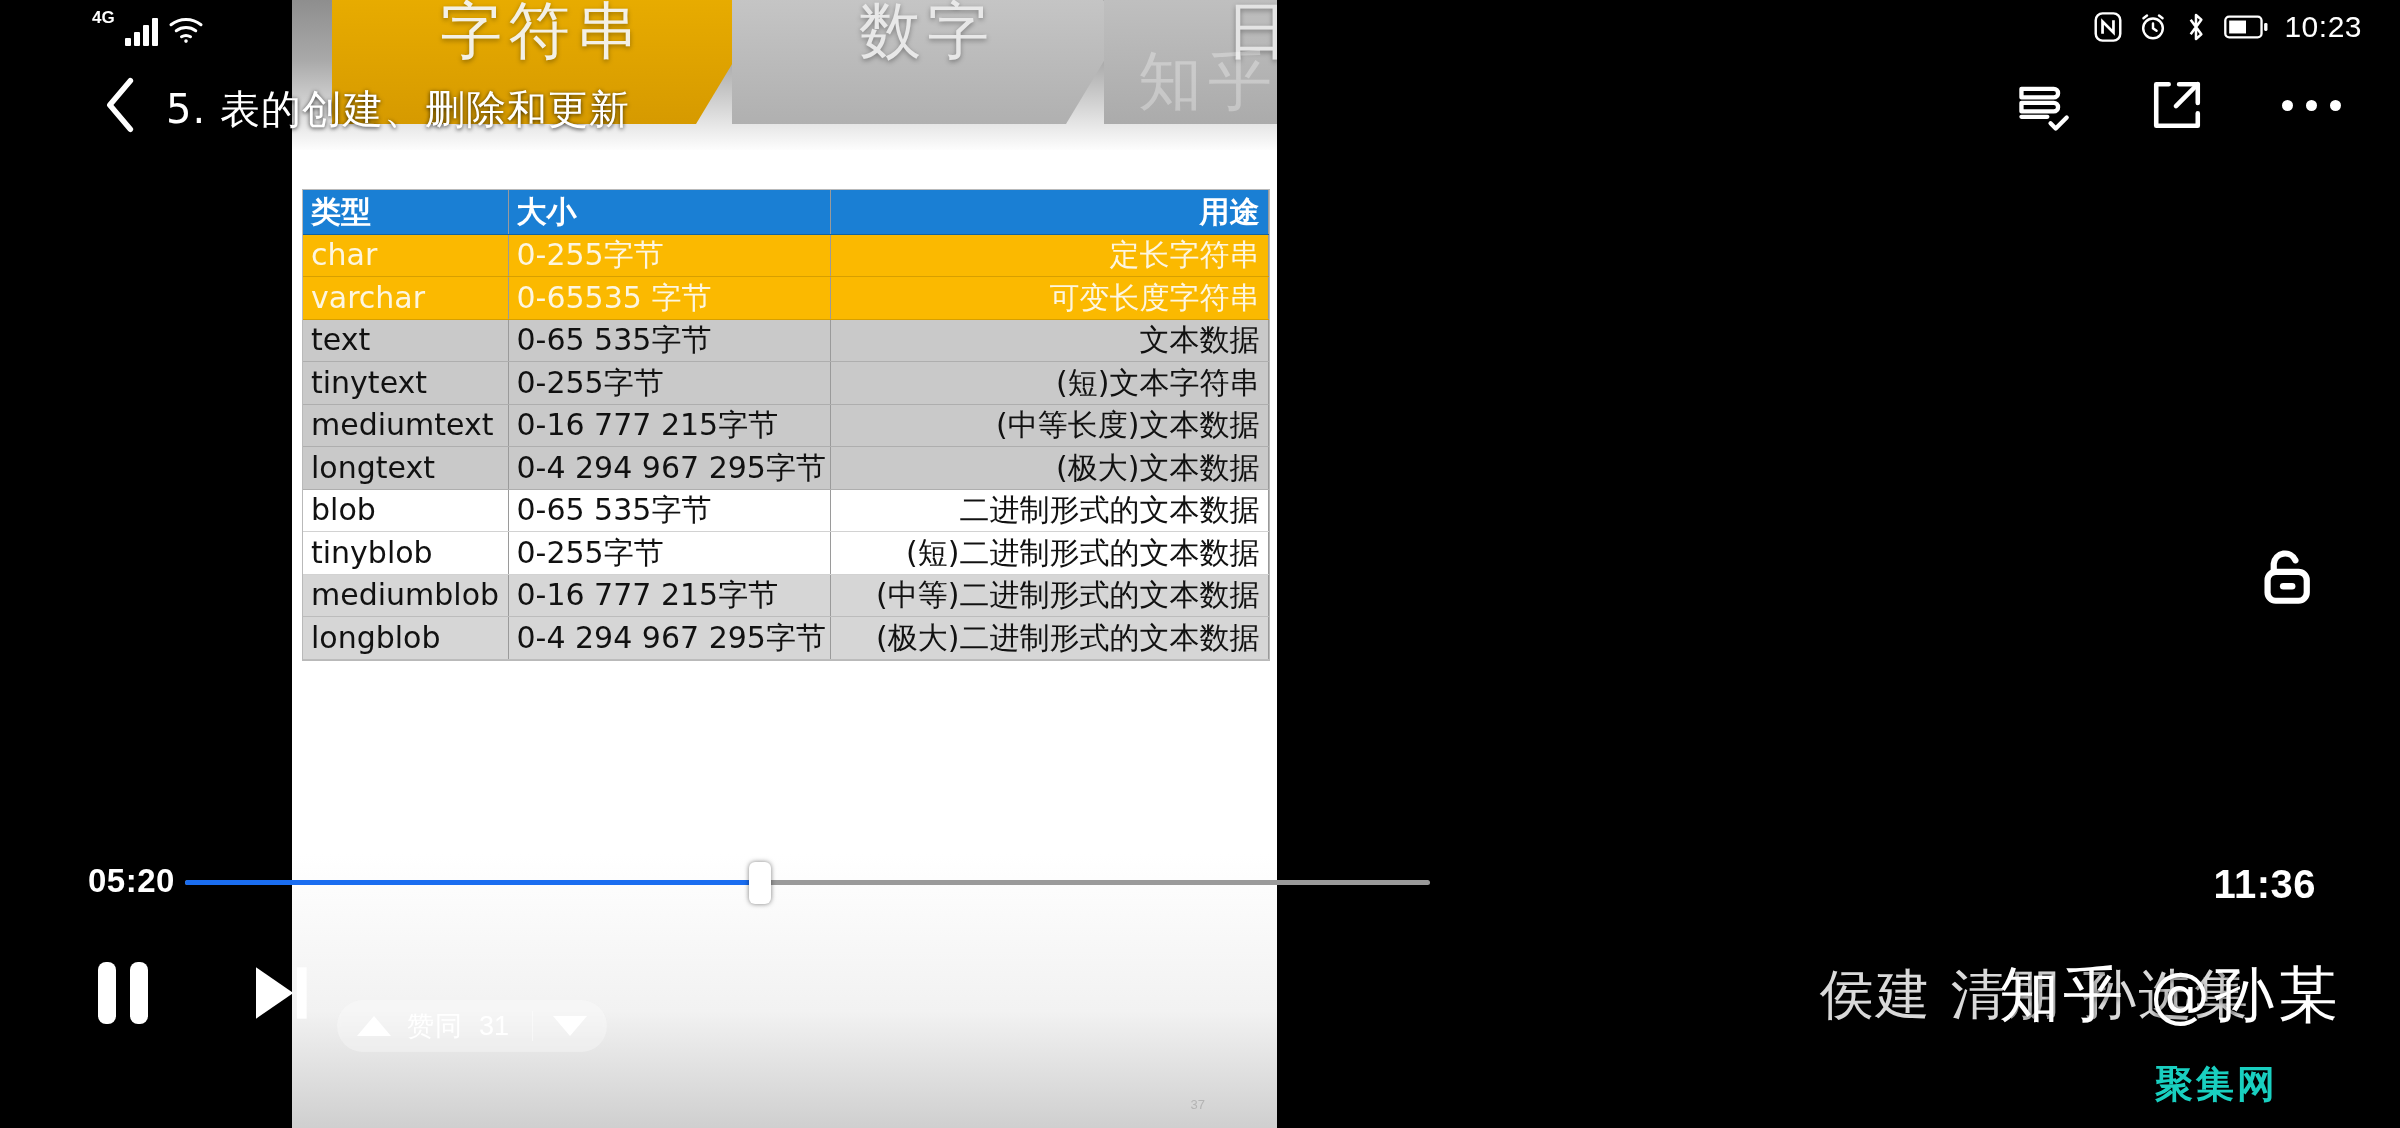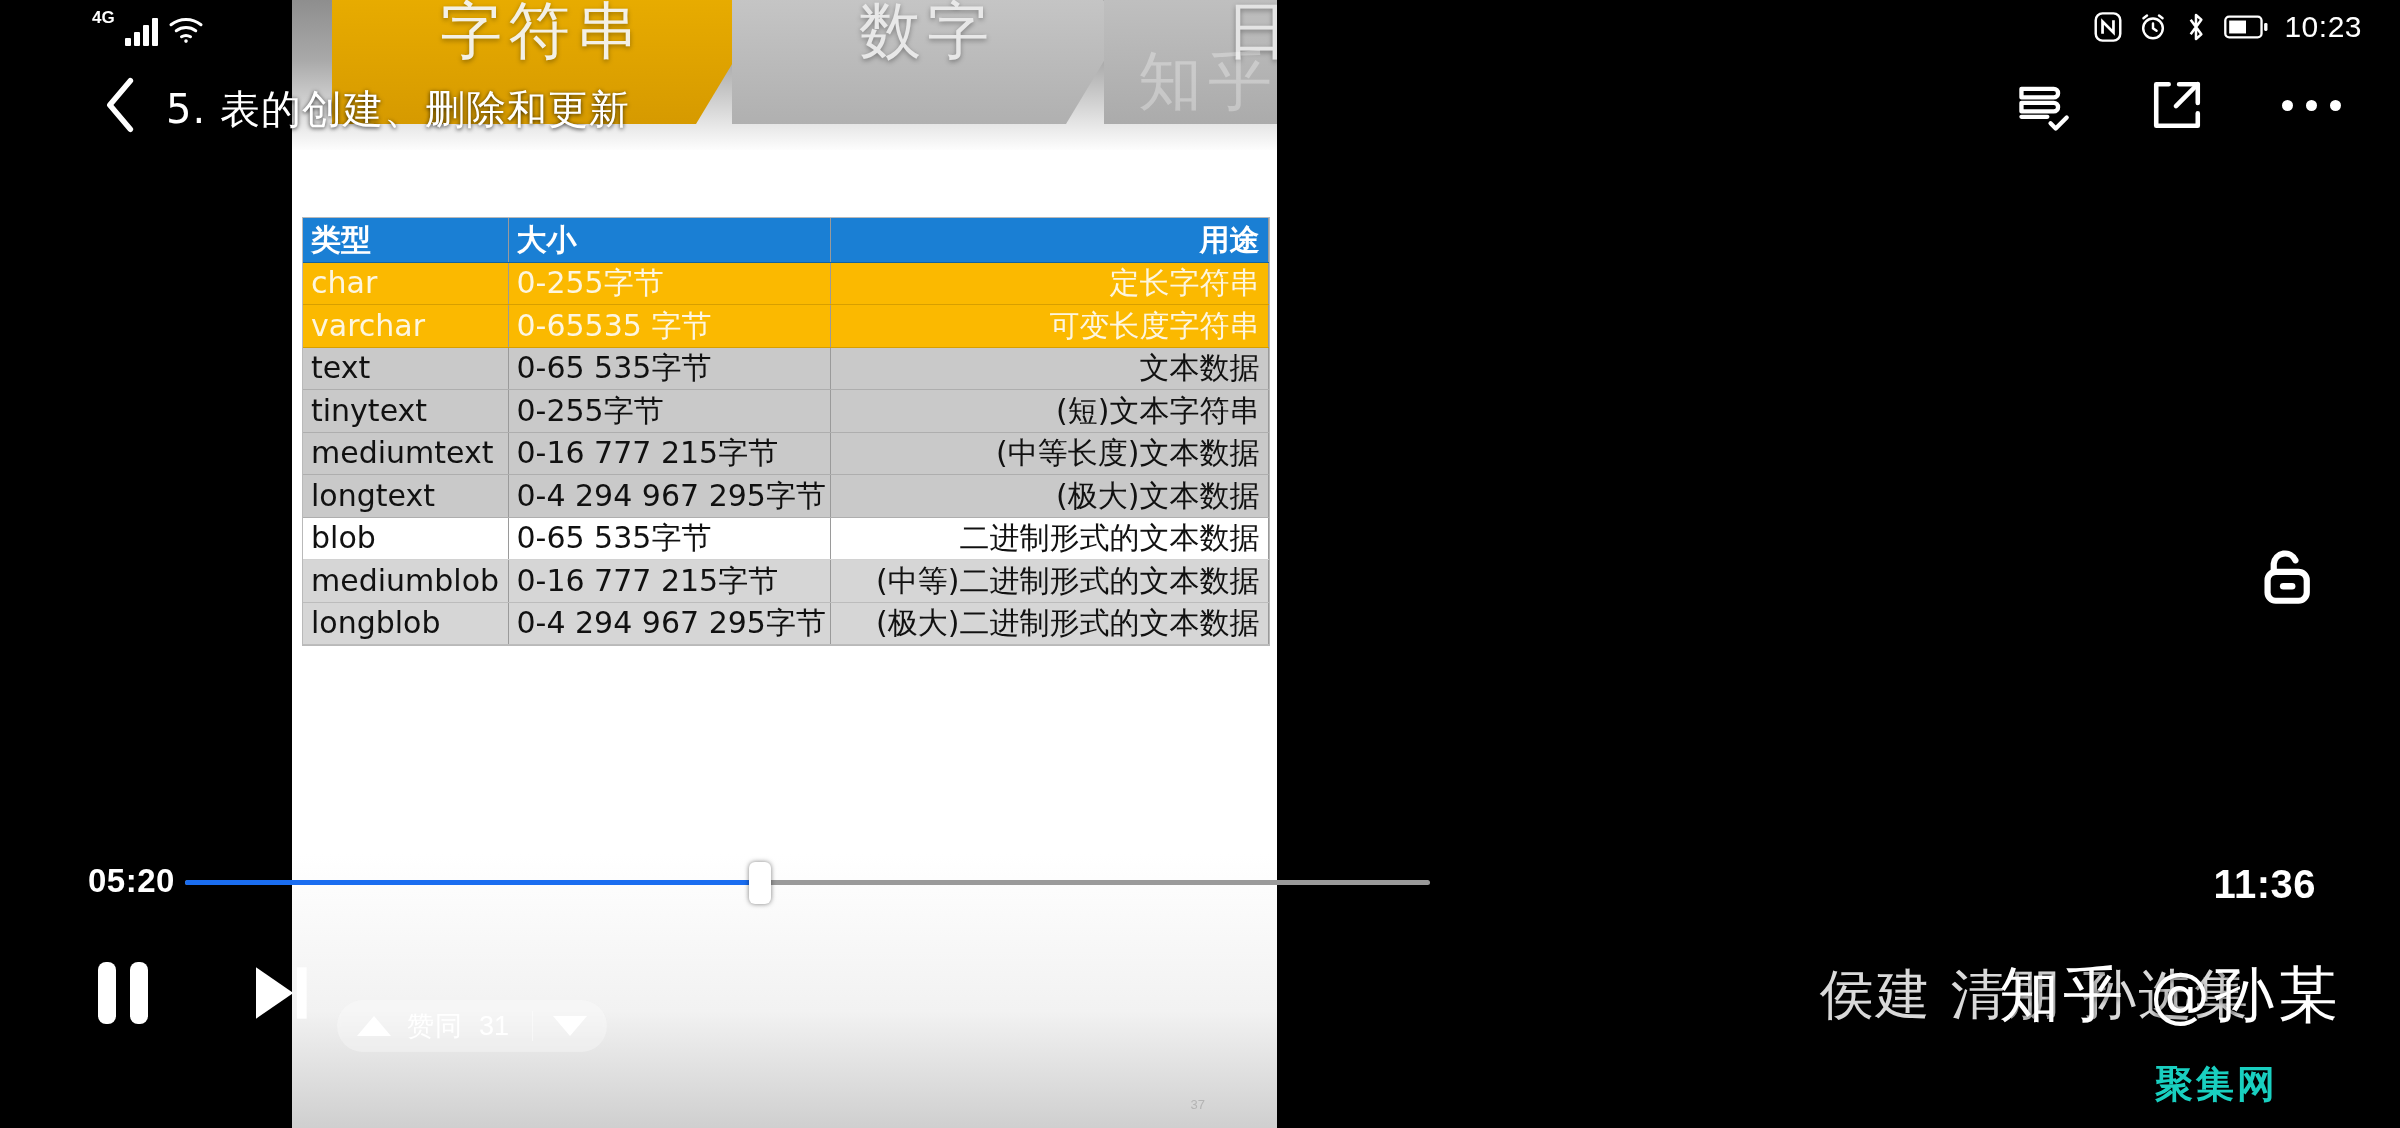--- a/index.html
+++ b/index.html
@@ -43,21 +43,20 @@
   .chev.c2 .chev-label { color:#e8e8e8; }
   .chev.c3 { left:812px; width:380px; background:linear-gradient(180deg,#c9c9c9,#ababab); }
   .chev.c3 .chev-label { color:#e4e4e4; }
 
   
   #types-table {
     position:absolute; left:11px; top:190px; width:965px;
     border-collapse:collapse; table-layout:fixed;
     font-family:"DejaVu Sans","Liberation Sans",sans-serif;
     box-shadow:0 0 0 1px #b9b9b9;
-    margin-top:28px;
   }
   #types-table col.c-type { width:205px; }
   #types-table col.c-size { width:322px; }
   #types-table col.c-use  { width:438px; }
   #types-table th, #types-table td {
     padding:2px 8px; height:42.5px; font-size:30px; line-height:1;
     border-right:1px solid #9a9a9a; white-space:nowrap; overflow:hidden;
     vertical-align:middle;
   }
   #types-table th {
@@ -251,20 +250,25 @@
           <tr class="row-gray">
             <td>longtext</td>
             <td>0-4 294 967 295字节</td>
             <td>(极大)文本数据</td>
           </tr>
           <tr class="row-white">
             <td>blob</td>
             <td>0-65 535字节</td>
             <td>二进制形式的文本数据</td>
           </tr>
+          <tr class="row-white">
+            <td>tinyblob</td>
+            <td>0-255字节</td>
+            <td>(短)二进制形式的文本数据</td>
+          </tr>
           <tr class="row-gray2">
             <td>mediumblob</td>
             <td>0-16 777 215字节</td>
             <td>(中等)二进制形式的文本数据</td>
           </tr>
           <tr class="row-gray2">
             <td>longblob</td>
             <td>0-4 294 967 295字节</td>
             <td>(极大)二进制形式的文本数据</td>
           </tr>

